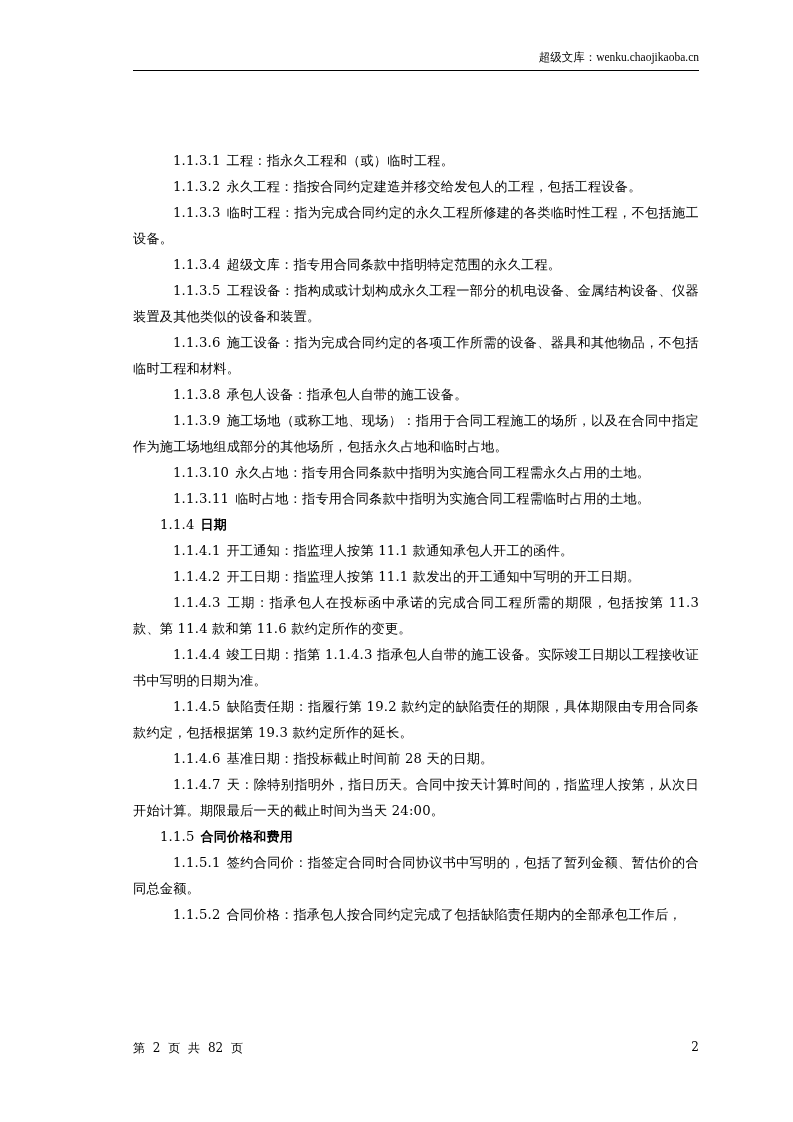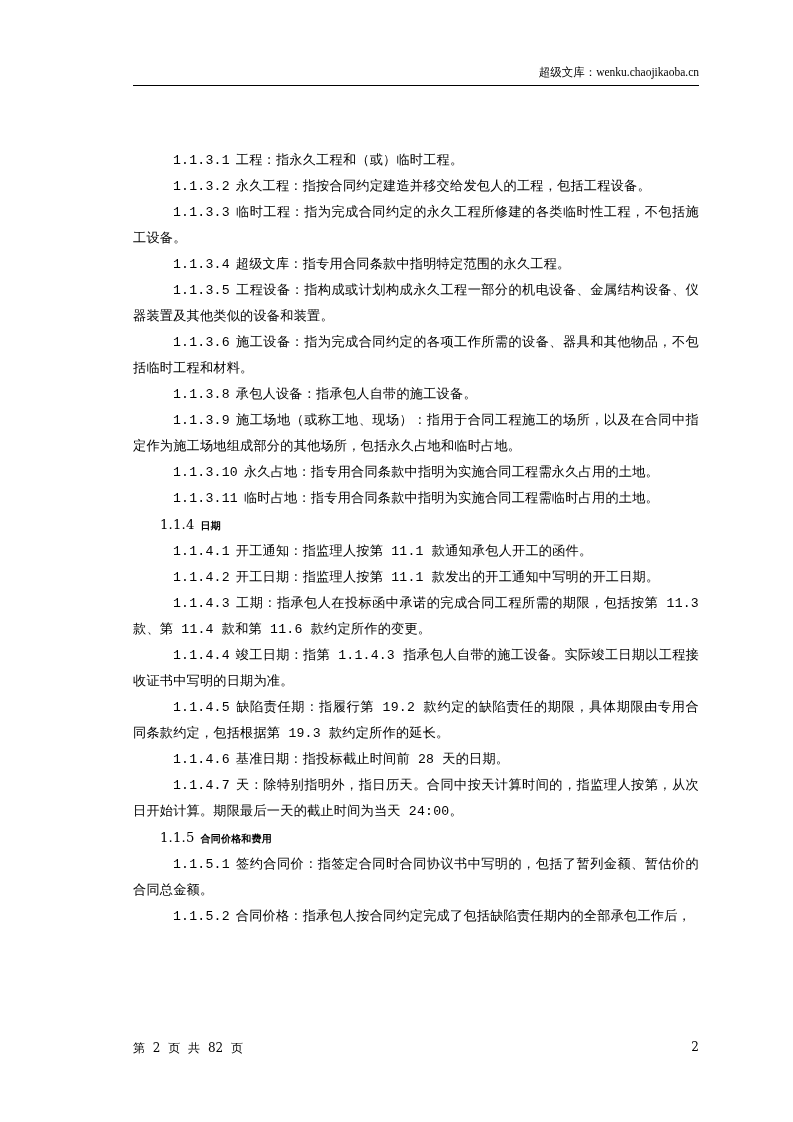--- a/index.html
+++ b/index.html
@@ -1,27 +1,27 @@
 <!DOCTYPE html>
 <html><head>
 <meta charset="utf-8">
 <style>
   html, body { margin: 0; padding: 0; background: #ffffff; }
   body { width: 793px; height: 1122px; position: relative; overflow: hidden;
          font-family: "DejaVu Serif", "Liberation Serif", serif; color: #000; }
-  .header { position: absolute; left: 133px; top: 63px; width: 566px; height: 22px;
+  .header { position: absolute; left: 133px; top: 48px; width: 566px; height: 22px;
             border-bottom: 1.3px solid #000; }
   .header-text { position: absolute; right: 0; top: 2px; font-size: 11.5px;
                  font-family: "Liberation Serif", "DejaVu Serif", serif; }
   .body { position: absolute; left: 133px; top: 148px; width: 566px; }
   .p { font-size: 13.2px; line-height: 26px; text-align: justify; text-align-last: left;
        margin: 0; letter-spacing: 0.2px; }
-  .p.indent { text-indent: 40px; font-family: Liberation Mono, monospace; }
+  .p.indent { text-indent: 40px; }
   .p.heading { text-indent: 27px; }
-  .p.heading .title { font-family: "DejaVu Sans", "Liberation Sans", sans-serif; font-weight: bold; font-size: 10px; }
+  .p.heading .title { font-family: "DejaVu Sans", "Liberation Sans", sans-serif; font-weight: bold; font-size: 13px; }
   .num { margin-right: 6px; }
   .footer { position: absolute; left: 133px; top: 1040px; width: 566px; font-size: 12px; }
   .footer-center { position: absolute; left: 0; width: 100%; text-align: left; word-spacing: 4px; }
   .footer-right { position: absolute; right: 0; }
 </style>
 </head>
 <body>
 
 <div class="header">
   <span class="header-text">超级文库：wenku.chaojikaoba.cn</span>

